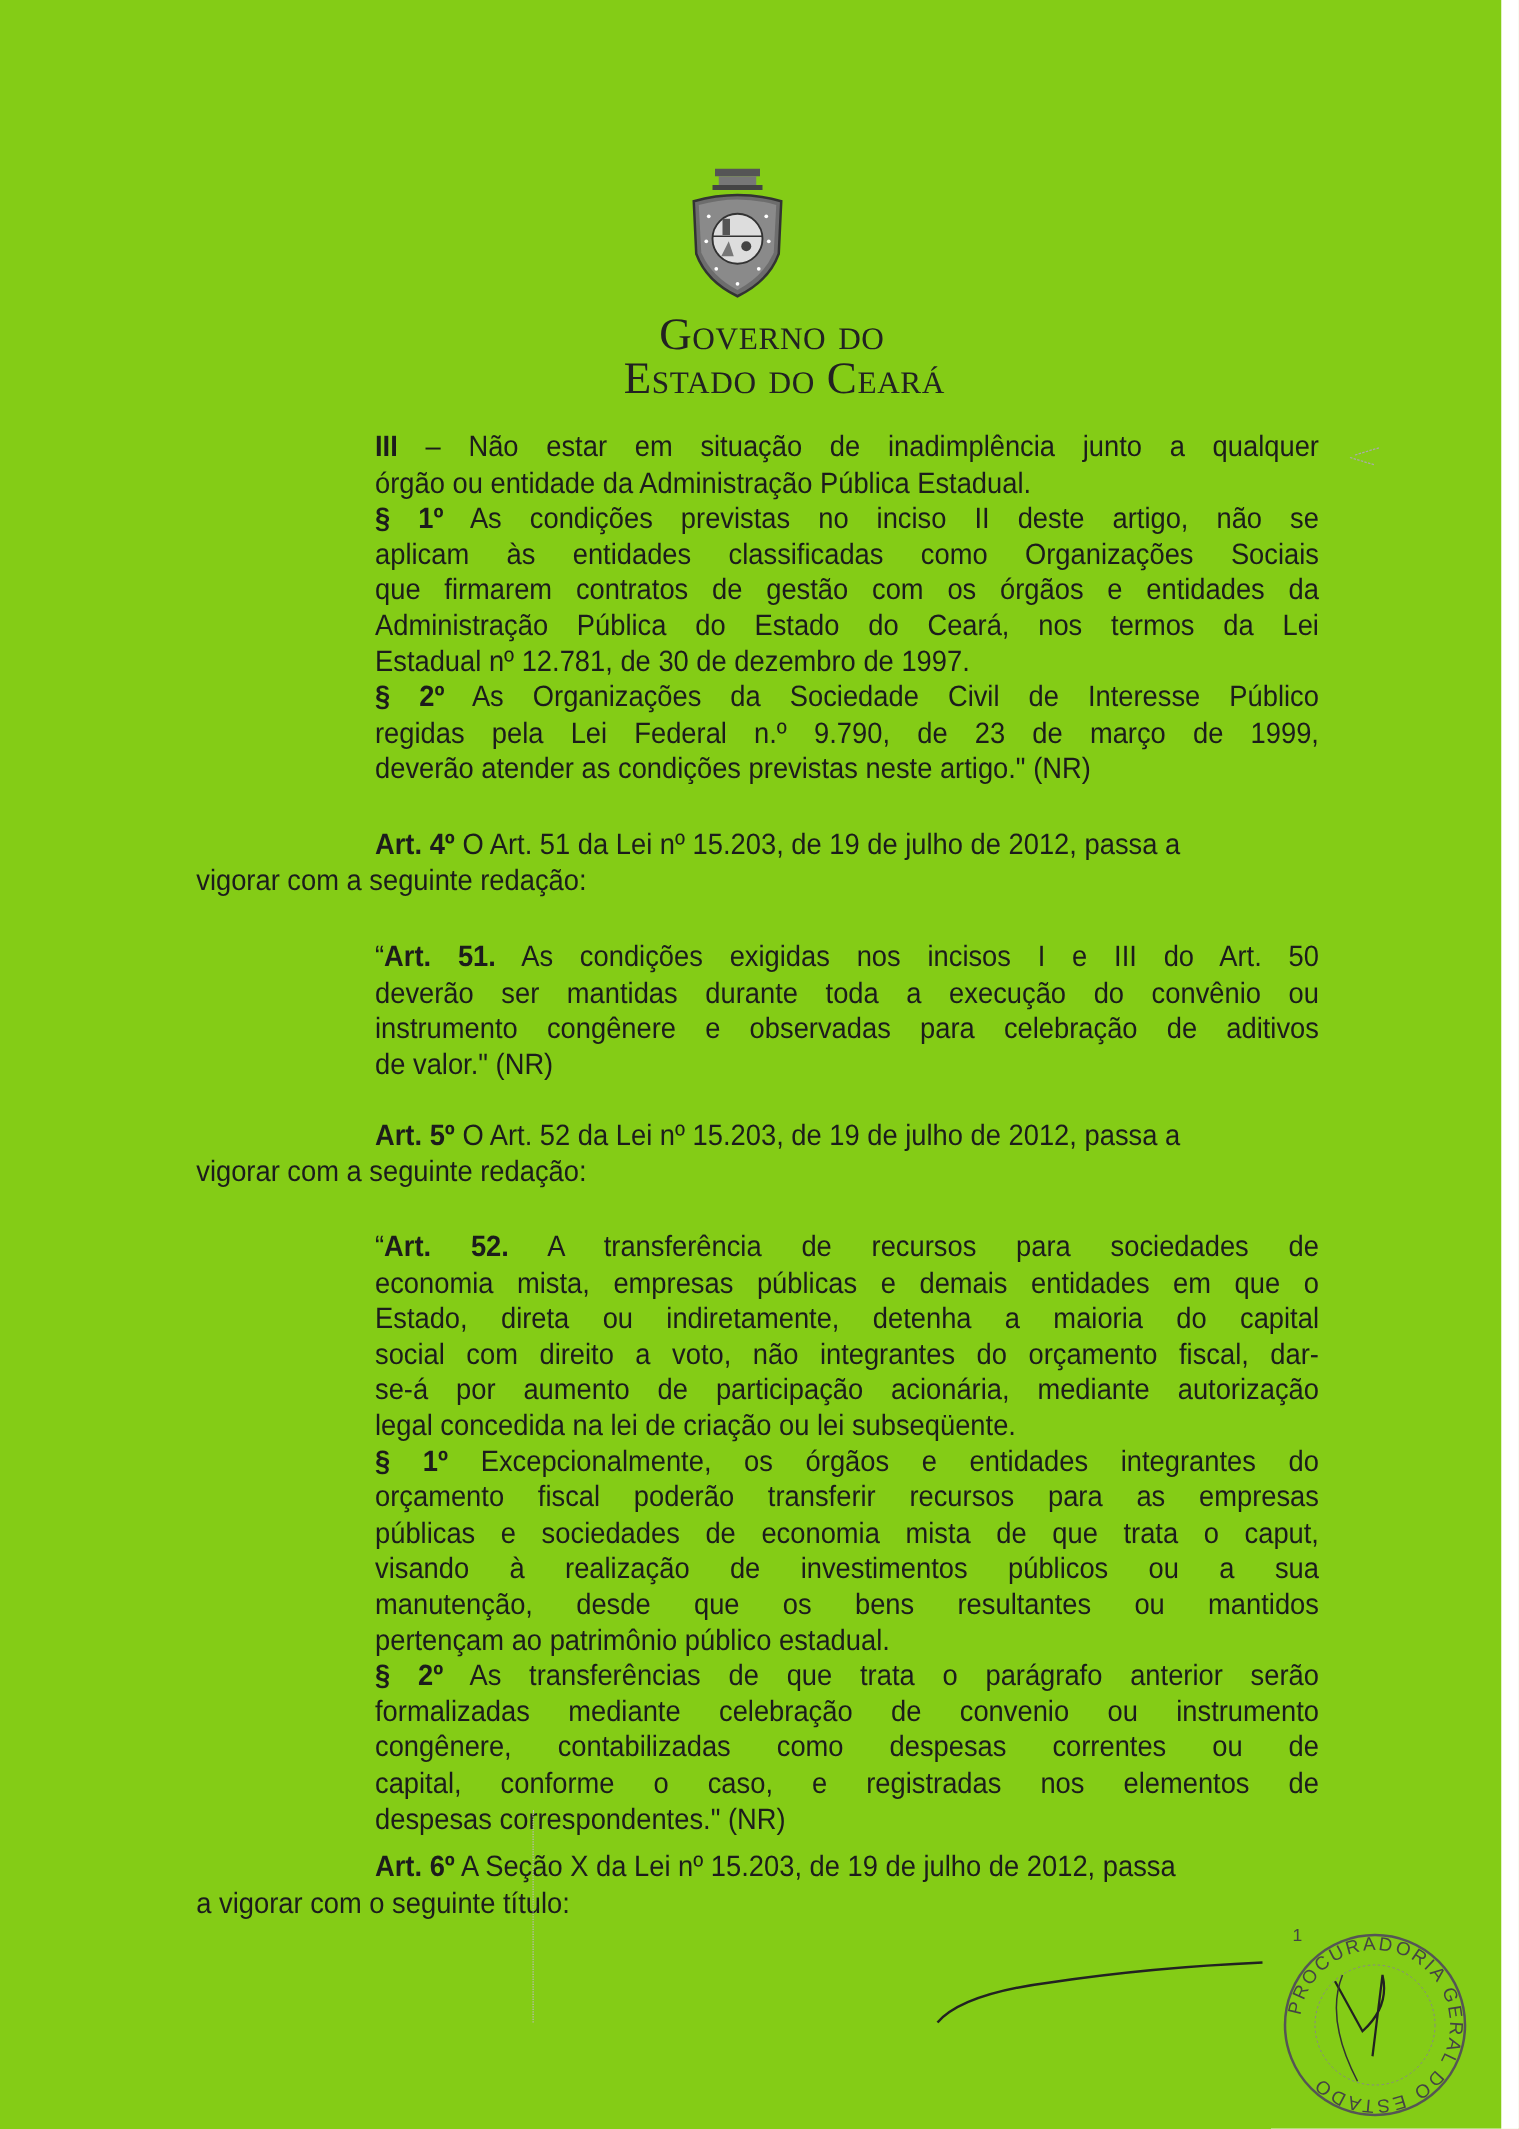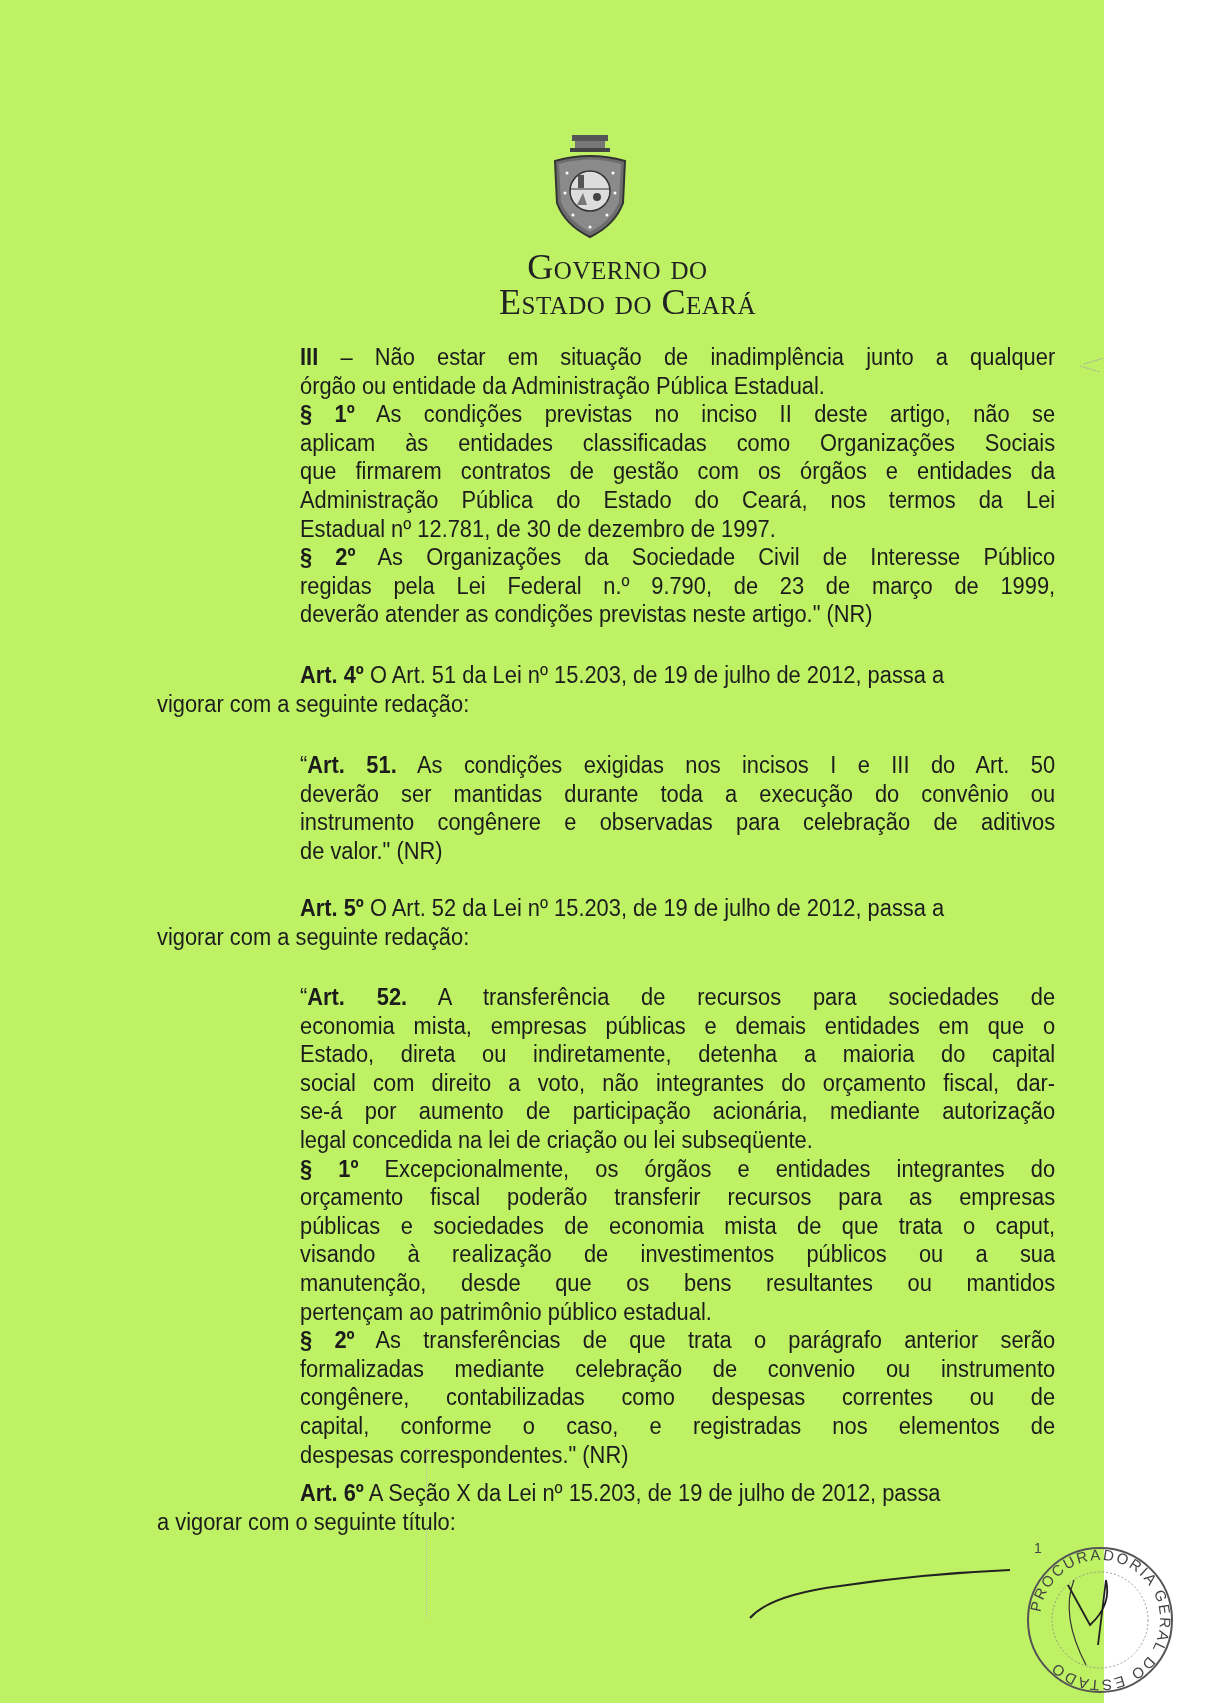--- a/index.html
+++ b/index.html
@@ -1,17 +1,17 @@
 <!DOCTYPE html>
 <html><head>
 <meta charset="utf-8">
 <style>
   html, body { margin: 0; padding: 0; background: #ffffff; }
   body { width: 1215px; height: 1703px; position: relative; overflow: hidden; color: #1a1a1a; }
-  .page { position: absolute; left: 0; top: 0; width: 1104px; height: 1703px; background: #bef264; }
+  .page { position: absolute; left: 0; top: 0; width: 1201px; height: 1703px; background: #84cc16; }
 
   
   .crest { position: absolute; left: 545px; top: 133px; width: 90px; height: 110px; }
   .gov-title { position: absolute; left: 0; width: 1215px; text-align: center;
     font-family: "Liberation Serif", "DejaVu Serif", serif; color: #222; font-variant: small-caps; letter-spacing: 0.5px; }
   .gov-l1 { top: 246px; font-size: 36px; padding-left: 10px; }
   .gov-l2 { top: 281px; font-size: 36px; padding-left: 20px; }
 
   
   .txt { position: absolute; font-family: "Liberation Sans", "DejaVu Sans", sans-serif; font-size: 23.5px;

